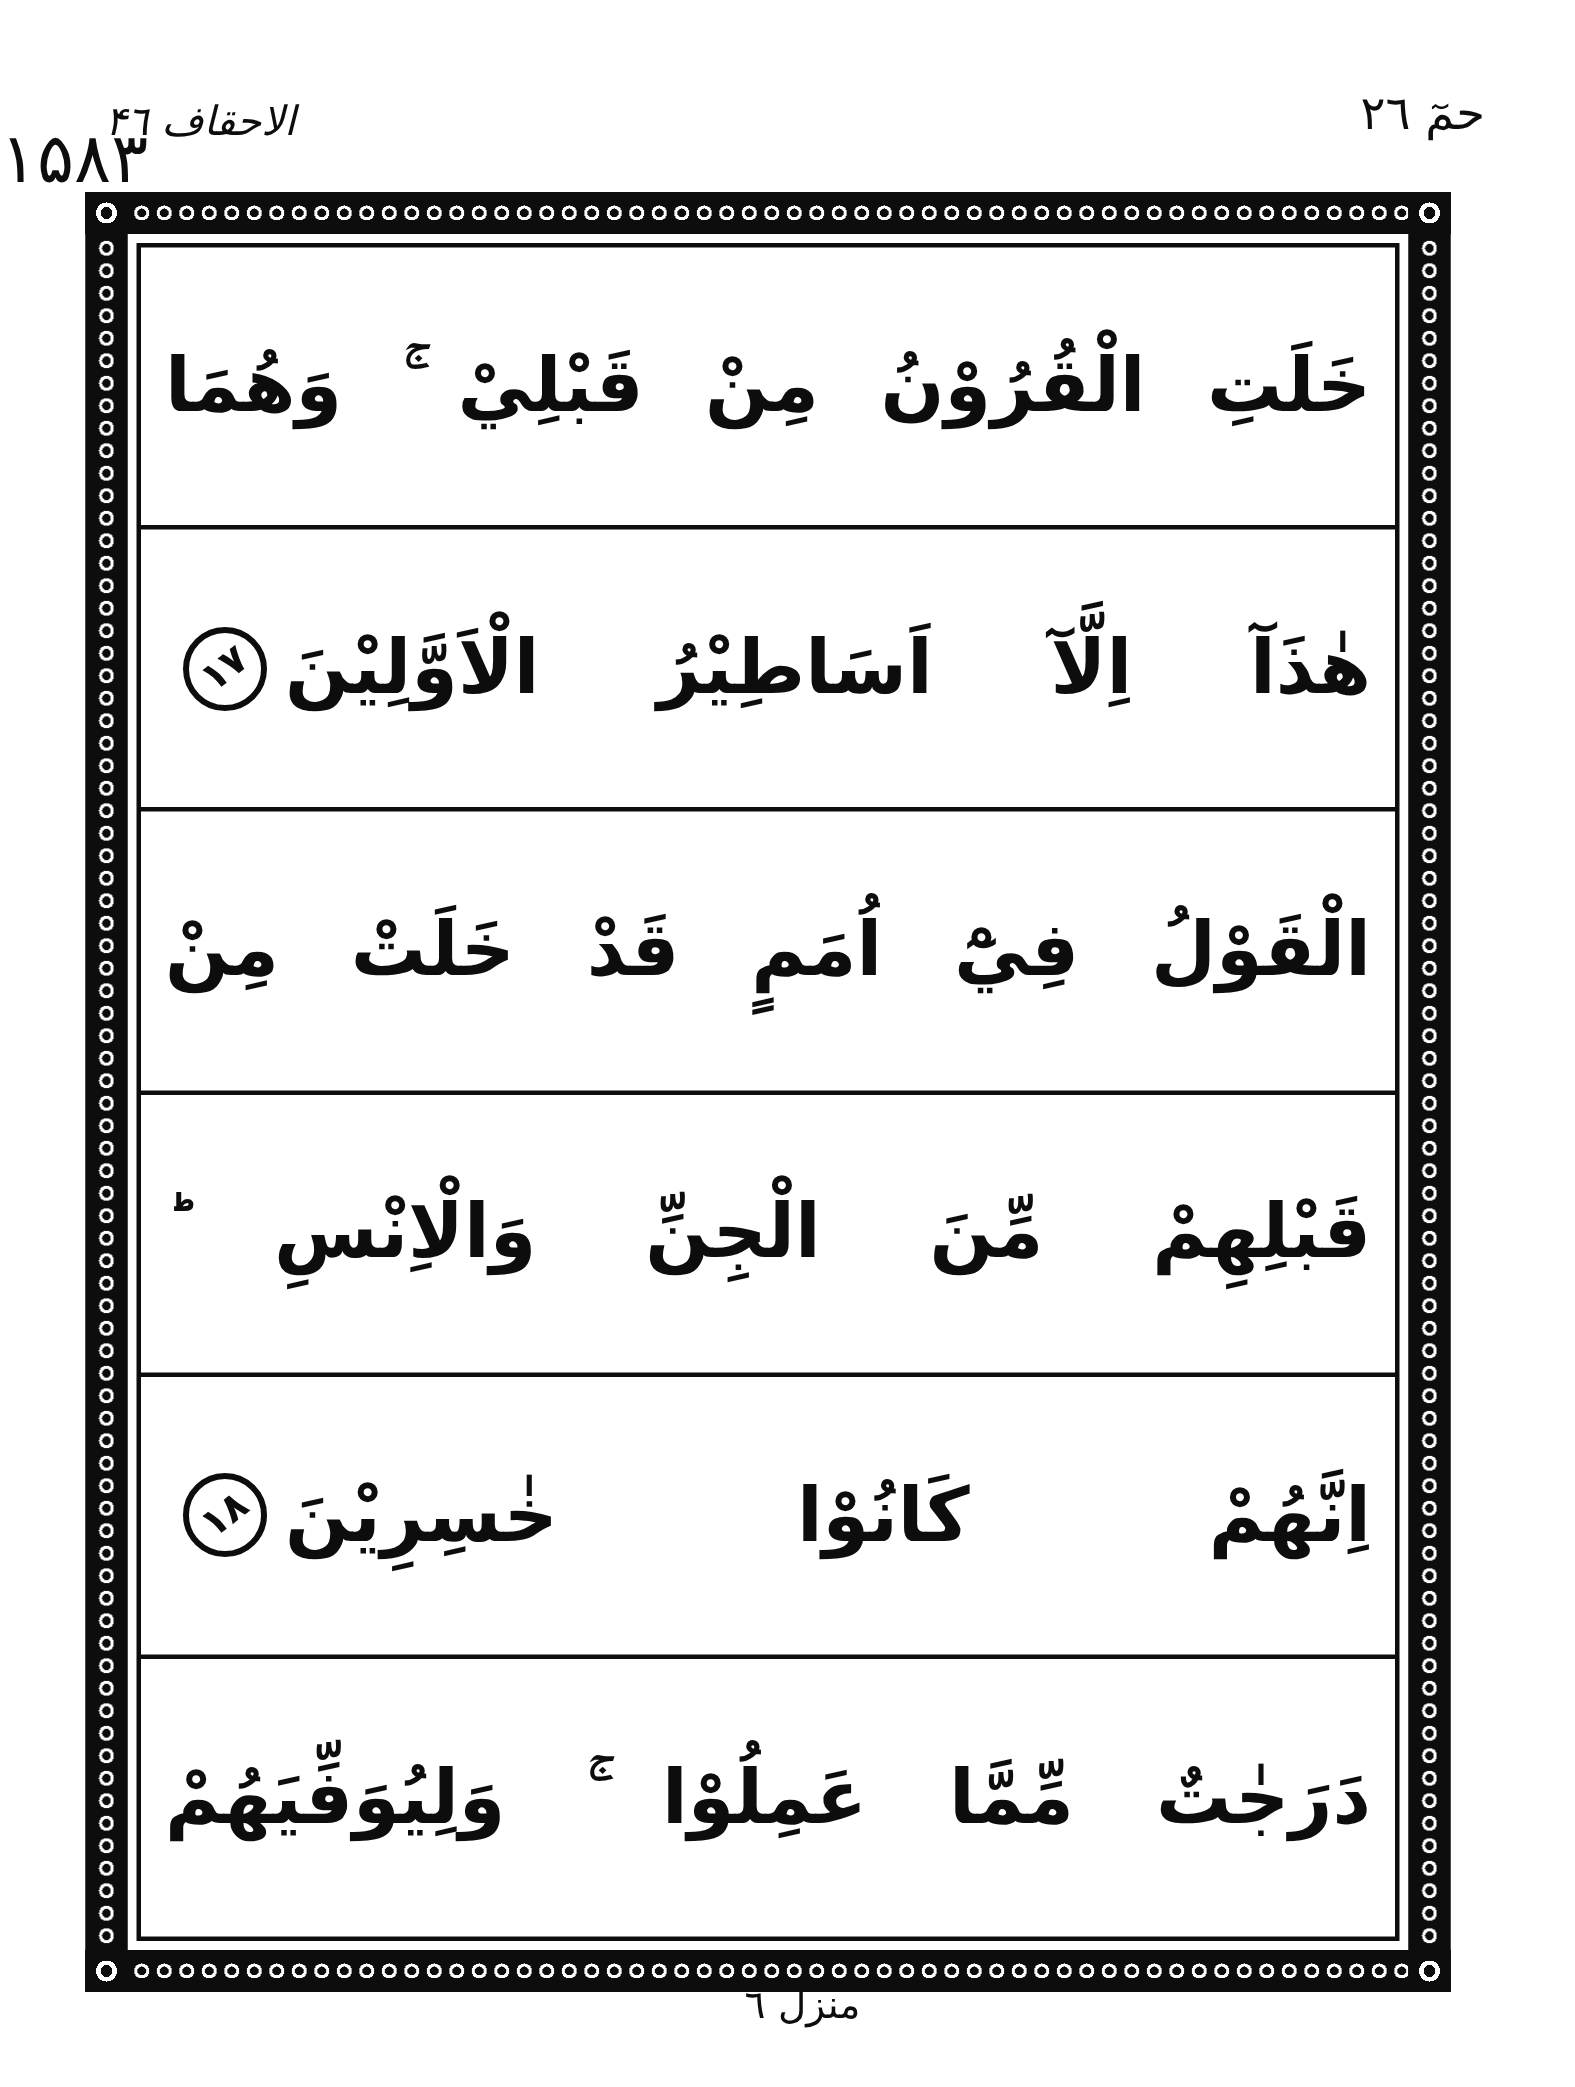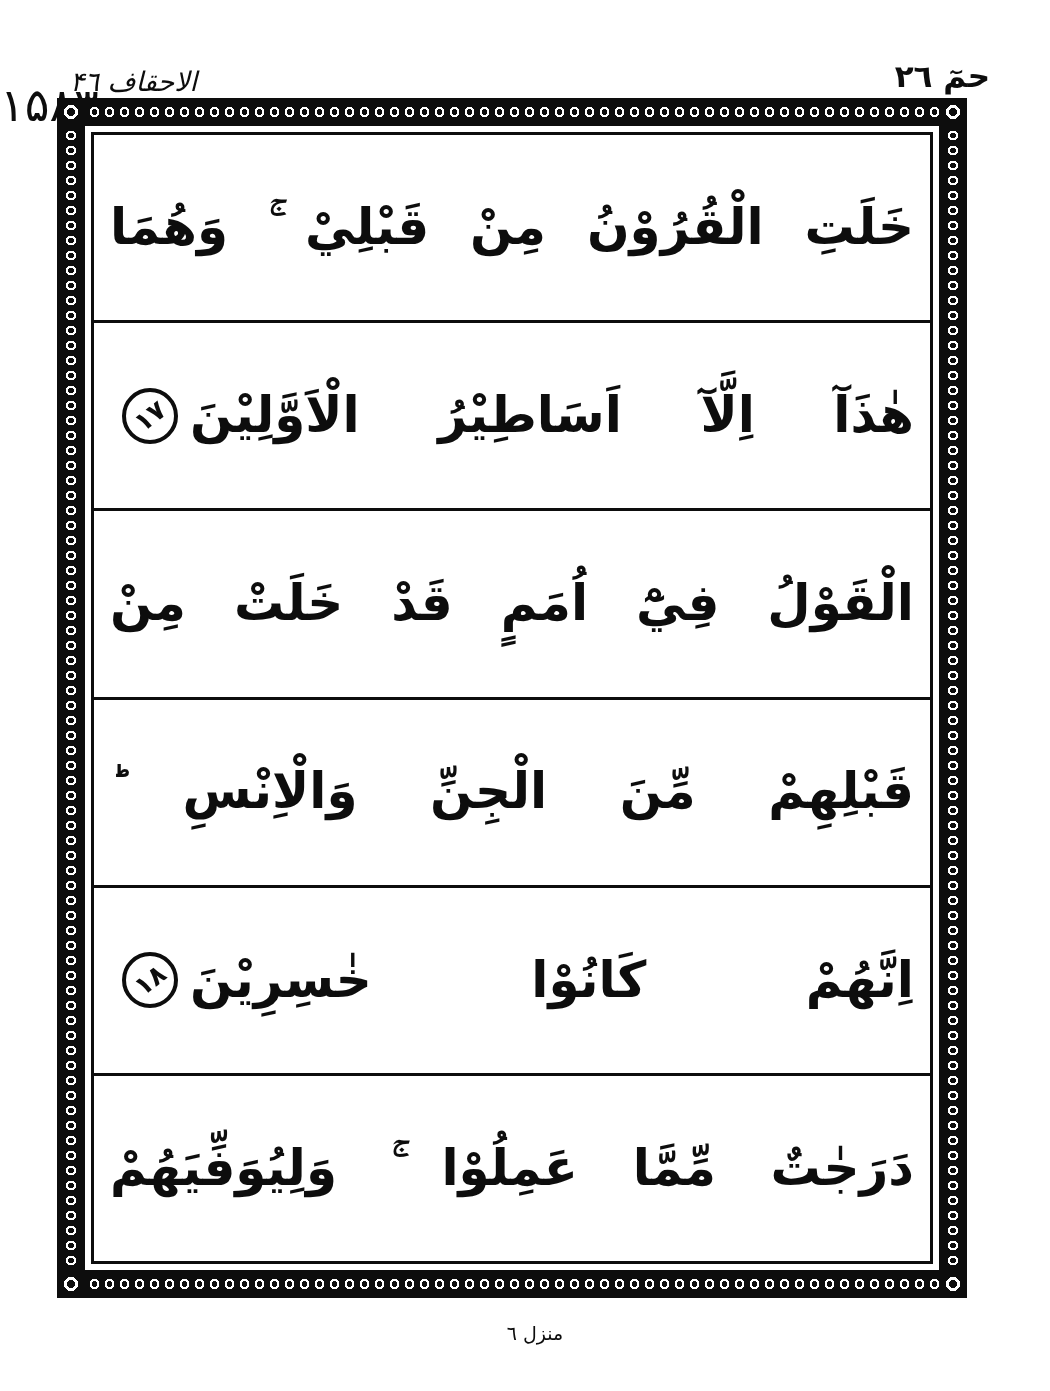--- a/index.html
+++ b/index.html
@@ -22,26 +22,26 @@
     font-size:27px;direction:rtl;font-style:italic;
   }
   .hdr-center{
     position:absolute;left:0;right:0;top:46px;
     font-size:46px;font-weight:normal;
     letter-spacing:2px;
     margin-top:32px;
   }
   .hdr-right{
     position:absolute;right:60px;top:58px;
-    font-size:31px;font-weight:bold;direction:rtl;
+    font-size:31px;font-weight:normal;direction:rtl;
   }
 
   
   .frame{
-    position:absolute;left:57px;top:98px;
+    position:absolute;left:57px;top:128px;
     width:910px;height:1200px;
   }
   .band{position:absolute;background-color:var(--ink);}
   .band.h{
     left:0;right:0;height:28px;
     background-image:radial-gradient(circle at center,var(--ink) 0 3px,#fff 3px 5px,var(--ink) 5px);
     background-size:15px 28px;
   }
   .band.v{
     top:0;bottom:0;width:28px;
@@ -99,21 +99,21 @@
   }
   .ayah .num{
     font-size:26px;font-weight:bold;
     transform:rotate(-38deg);
     letter-spacing:-2px;
   }
 
   
   .footer{
     position:absolute;left:0;right:0;top:1322px;
-    text-align:center;font-size:19px;direction:rtl;padding-left:20px;
+    text-align:center;font-size:26px;direction:rtl;padding-left:20px;
   }
 </style>
 </head>
 <body>
 
 <div class="hdr-left">الاحقاف ۴٦</div>
 <div class="hdr-center">۱۵۸۳</div>
 <div class="hdr-right">حمٓ ٢٦</div>
 
 <div class="frame">

